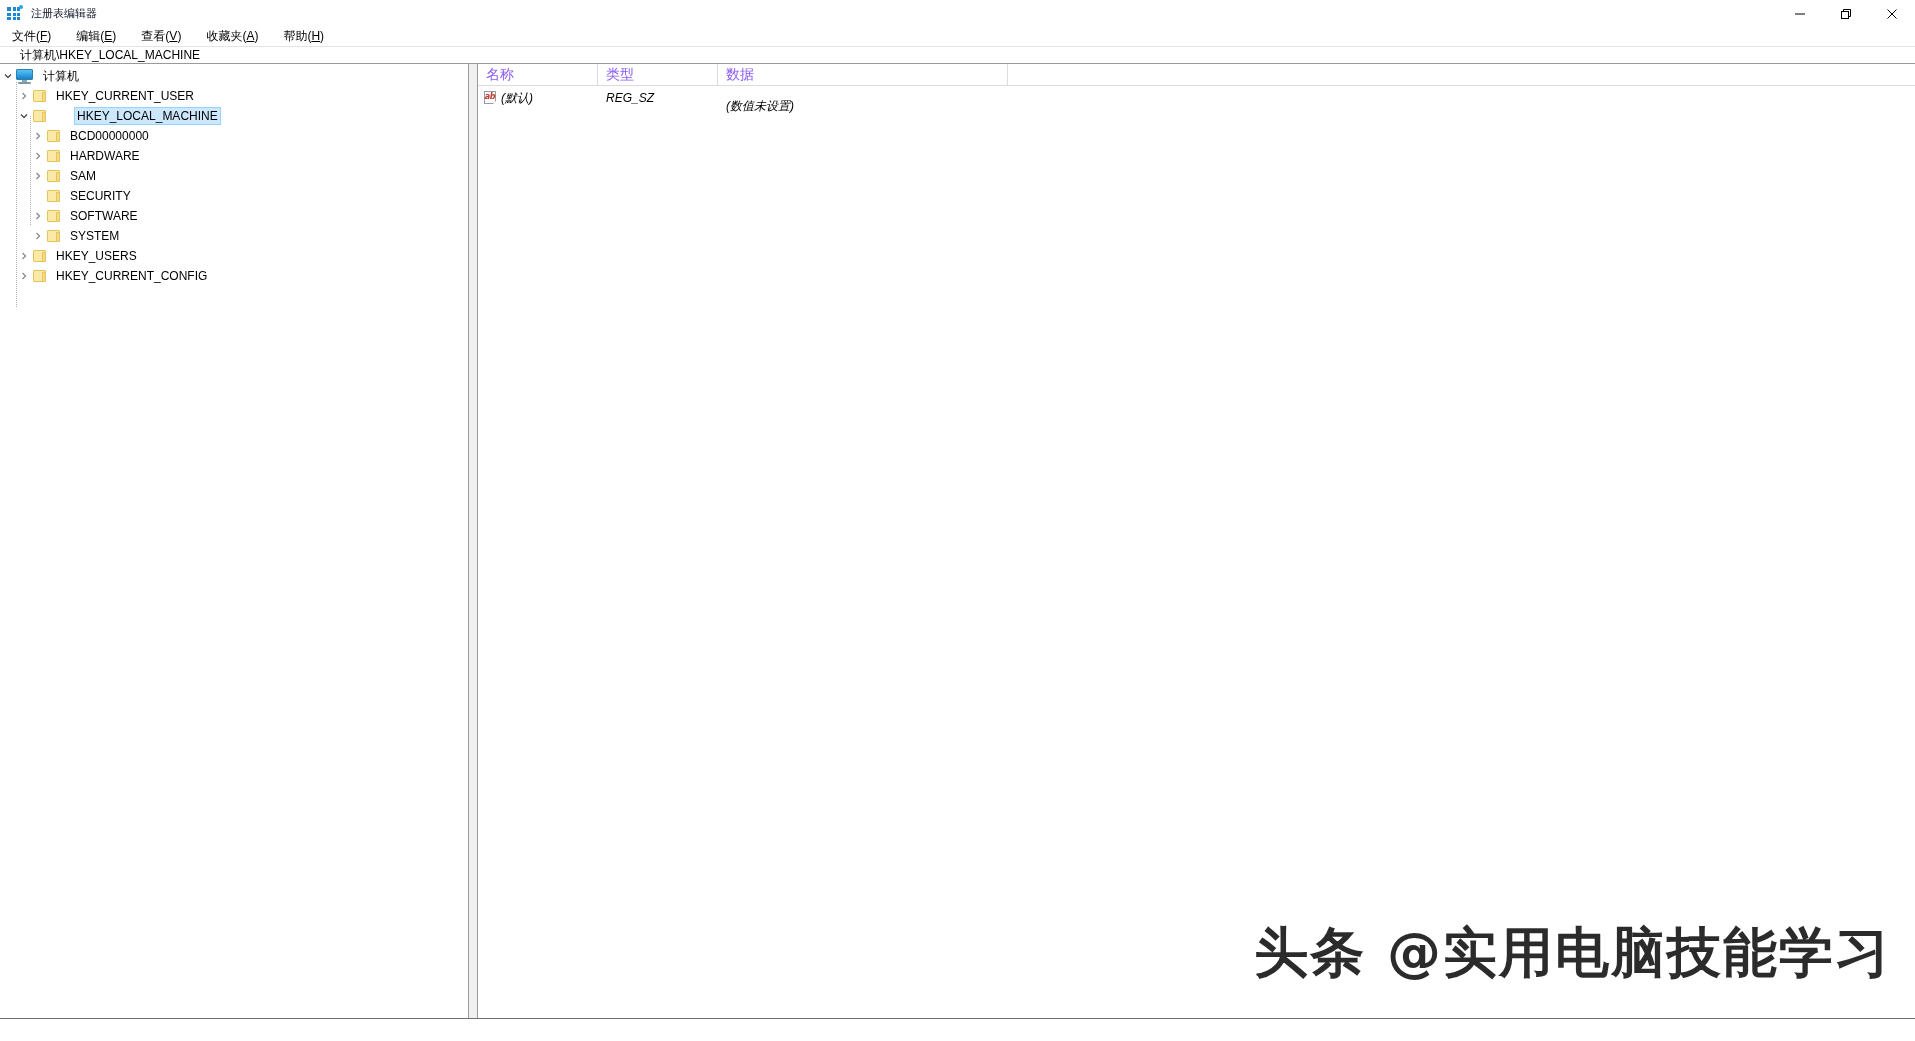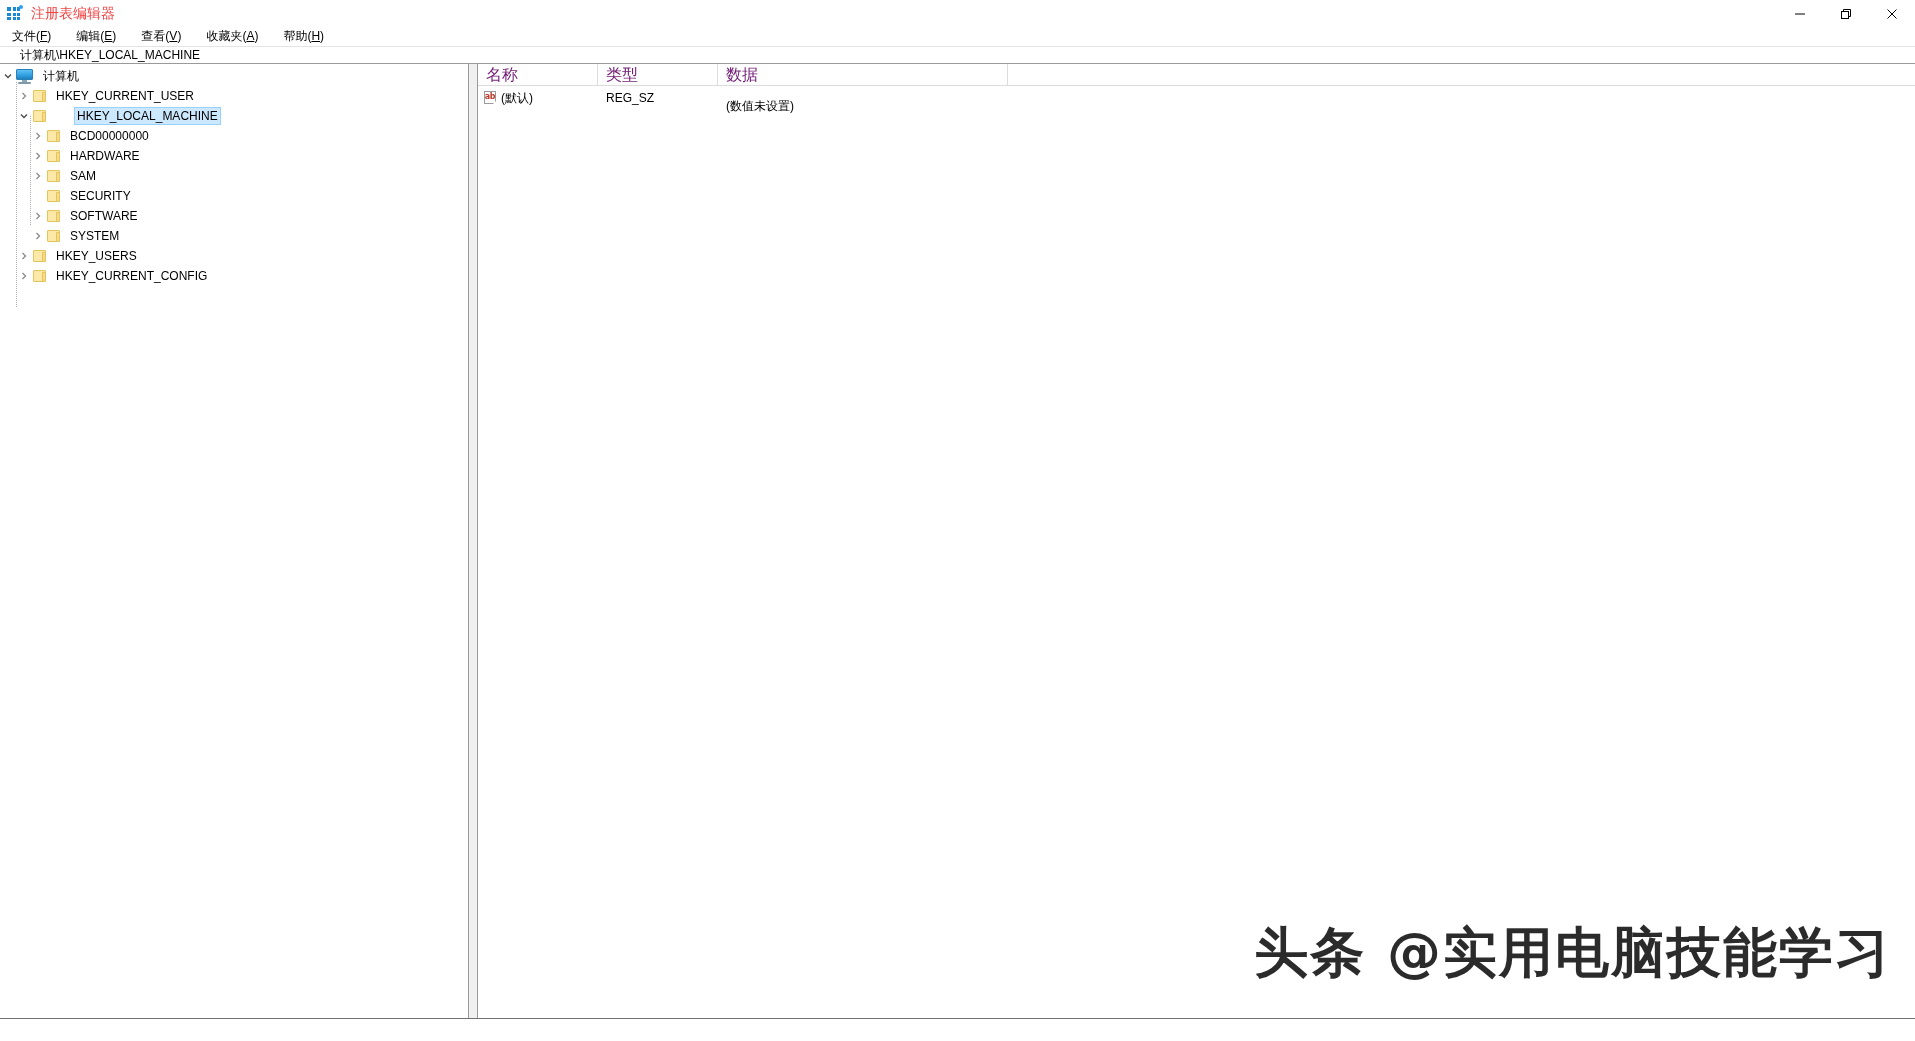--- a/index.html
+++ b/index.html
@@ -82,22 +82,22 @@
     background: #ffffff;
   }
   .app-icon .dot {
     position: absolute;
     right: 0; top: 0;
     width: 4px; height: 4px;
     background: #29a3ef;
     border-radius: 50%;
   }
   .title-text {
-    font-size: 14px;
-    color: #ef4444;
+    font-size: 11px;
+    color: #0f172a;
     line-height: 16px;
     white-space: nowrap;
   }
 
   .win-controls {
     position: absolute;
     right: 0; top: 0;
     height: 27px;
     display: flex;
   }
@@ -272,22 +272,22 @@
   }
 
   
   .col-header {
     display: flex;
     height: 22px;
     border-bottom: 1px solid #dcdcdc;
     background: #ffffff;
   }
   .col-header .cell {
-    font-size: 16px;
-    color: #701a75;
+    font-size: 14px;
+    color: #8b5cf6;
     line-height: 21px;
     padding-left: 8px;
     border-right: 1px solid #dcdcdc;
     height: 22px;
     overflow: hidden;
     white-space: nowrap;
   }
   .col-name { width: 120px; }
   .col-type { width: 120px; }
   .col-data { width: 290px; }
@@ -297,20 +297,21 @@
     align-items: center;
     height: 20px;
     margin-top: 2px;
   }
   .list-row .cell {
     font-size: 12px;
     color: #000000;
     line-height: 18px;
     white-space: nowrap;
     overflow: hidden;
+    font-style: italic;
   }
   .cell-name {
     width: 120px;
     display: flex;
     align-items: center;
     padding-left: 5px;
     gap: 4px;
   }
   .cell-type { width: 120px; padding-left: 8px; }
   .cell-data { width: 290px; padding-left: 8px; margin-top: 16px; }

